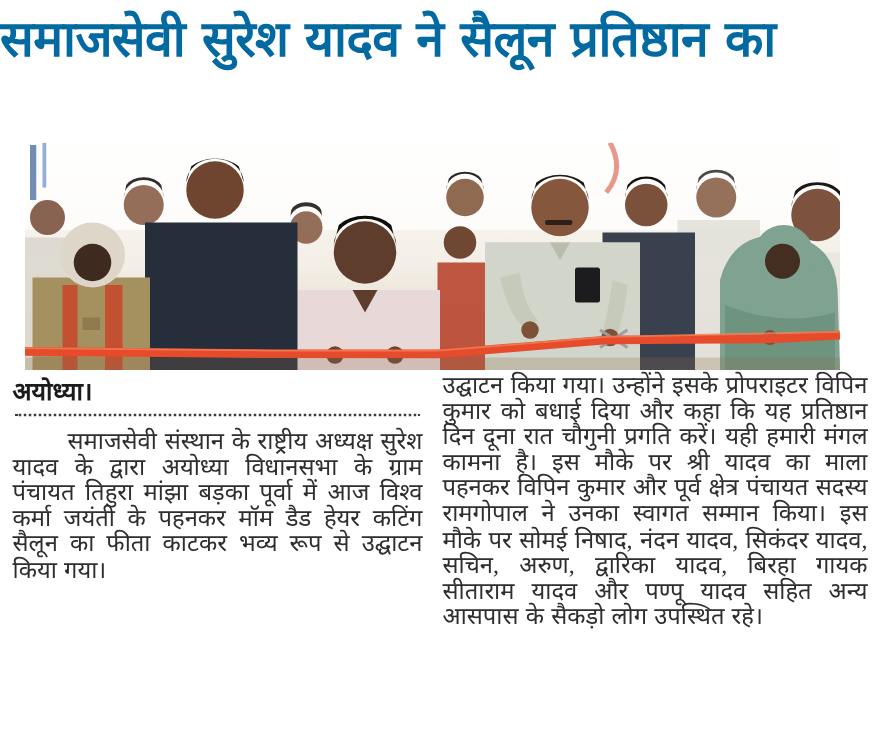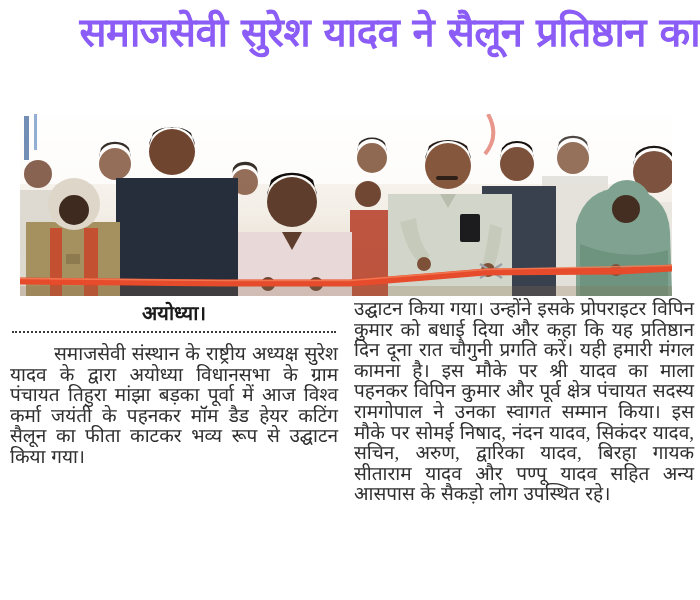--- a/index.html
+++ b/index.html
@@ -3,38 +3,38 @@
 <meta charset="utf-8">
 <style>
   * { margin:0; padding:0; box-sizing:border-box; }
   html,body { width:700px; height:600px; background:#ffffff; }
   .page {
     position:relative; width:700px; height:600px; background:#ffffff; overflow:hidden;
     font-family:"Liberation Serif", serif;
   }
   .headline {
     position:absolute; top:10px; left:0; width:100%;
-    text-align:right; font-family:"DejaVu Sans", sans-serif;
-    font-weight:700; color:#8b5cf6; font-size:40px; line-height:1.12;
+    text-align:left; font-family:"DejaVu Sans", sans-serif;
+    font-weight:700; color:#0369a1; font-size:40px; line-height:1.12;
     letter-spacing:-0.5px;
   }
   .headline span { display:block; }
   .photo-wrap {
     position:absolute; top:114px; left:20px; width:652px; height:182px;
     overflow:hidden;
   }
   .photo-wrap svg { display:block; width:100%; height:100%; }
   .columns {
     position:absolute; top:299px; left:10px; width:684px;
     display:flex; gap:16px;
   }
   .col-left  { width:328px; }
   .col-right { width:340px; }
   .dateline {
-    text-align:center; font-family:"DejaVu Sans", sans-serif;
+    text-align:left; font-family:"DejaVu Sans", sans-serif;
     font-weight:700; font-size:20px; color:#1b1b1b; margin-bottom:5px;
   }
   .dotted-rule {
     border-top:2px dotted #3a3a3a; height:0; margin:4px 2px 11px 2px;
   }
   .body-para {
     font-size:19px; line-height:20.6px; text-align:justify;
     color:#2e2e2e; word-spacing:1px;
   }
   .indent1 { text-indent:44px; }

